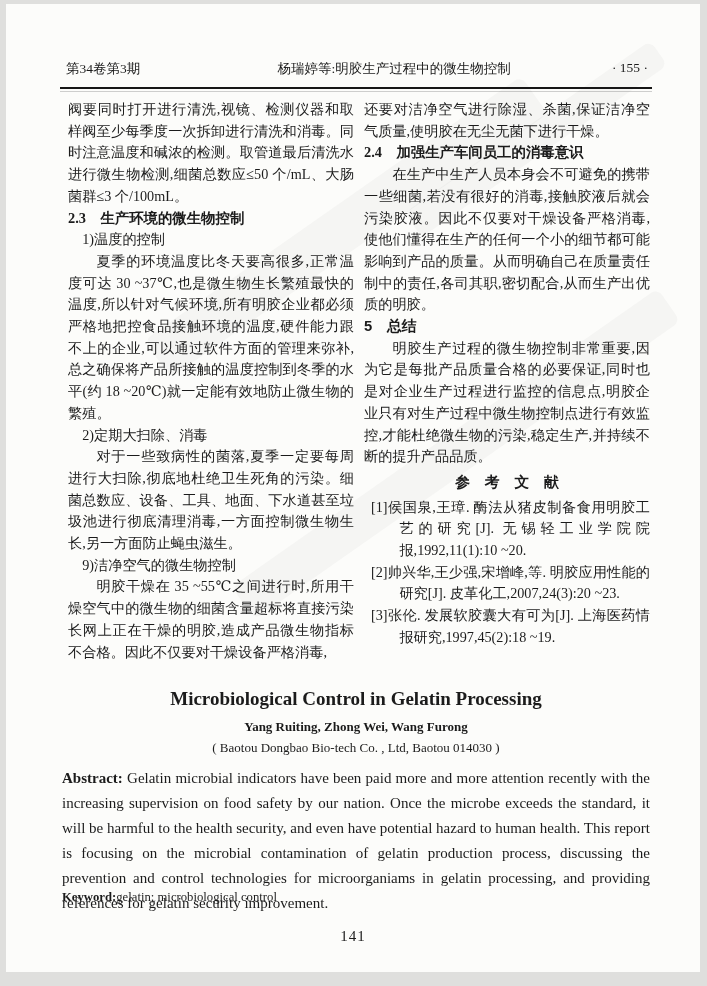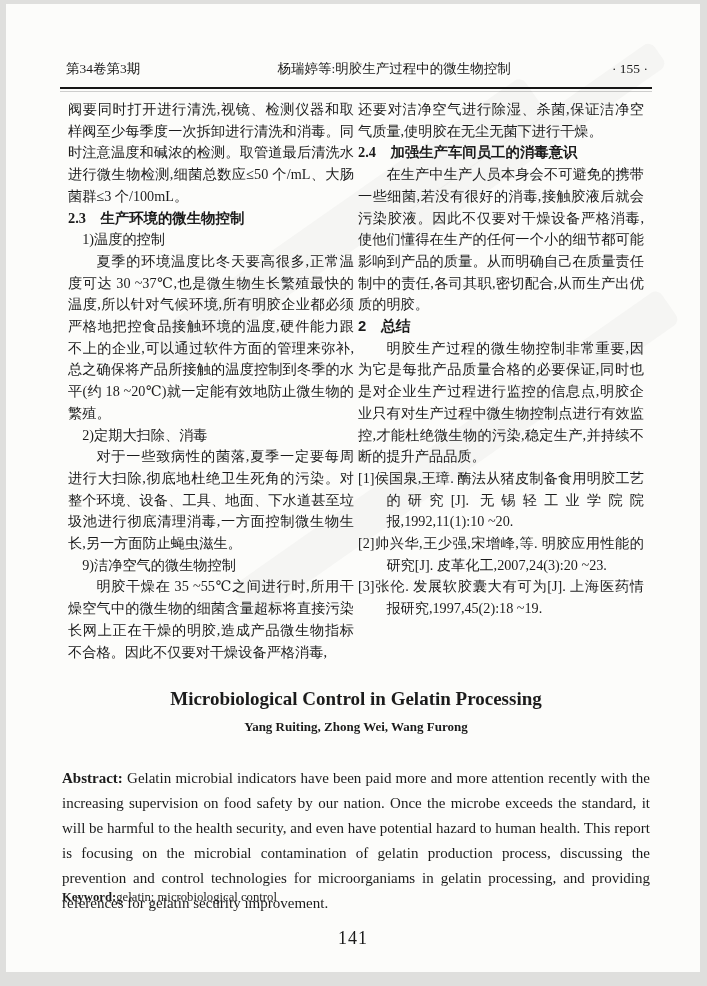--- a/index.html
+++ b/index.html
@@ -21,37 +21,37 @@
     position:absolute; background:rgba(110,110,110,0.05);
     transform:rotate(-35deg); border-radius:8px; pointer-events:none;
   }
   .wm1 { width:460px; height:46px; left:110px; top:200px; }
   .wm2 { width:520px; height:40px; left:190px; top:430px; }
   .wm3 { width:300px; height:30px; left:380px; top:120px; }
 
   
   .jheader {
     position:absolute; top:56px; left:60px; right:52px;
-    display:flex; justify-content:space-between; align-items:center;
+    display:flex; justify-content:space-between; align-items:flex-start;
     font-size:13.5px;
   }
   .jheader .center { flex:1; text-align:center;padding-left:36px; }
   .rule {
     position:absolute; top:83px; left:54px; right:48px;
     height:2px; background:#161616;
   }
   .rule::after {
     content:""; position:absolute; left:0; right:0; top:4px;
     height:1px; background:rgba(0,0,0,0.18);
   }
 
   
   .columns {
     position:absolute; top:95px; left:62px; width:582px;
-    display:flex; gap:4px;
+    display:flex; gap:10px;
   }
   .col { width:286px; }
   .blk {
     font-size:14.2px; line-height:21.7px;
     text-align:justify;
   }
   .blk-cont  { text-indent:0; }
   .blk-para  { text-indent:2em; }
   .blk-sub   { text-indent:1em; }
   .blk-h2 {
@@ -59,21 +59,21 @@
   }
   .blk-h1 {
     font-weight:700; font-size:14.8px;
     font-family:"Liberation Sans","DejaVu Sans",sans-serif;
   }
   .blk-refhead {
     text-align:center; font-weight:700; font-size:14.8px;
     font-family:"Liberation Sans","DejaVu Sans",sans-serif;
     margin:4px 0 3px 0; text-indent:0;
   }
-  .blk-ref { padding-left:2em; text-indent:-2em; }
+  .blk-ref { padding-left:2em; text-indent:-2em;margin-left:7px; }
 
   
   .english {
     position:absolute; top:684px; left:56px; right:50px;
     text-align:center;
   }
   .en-title  { font-size:19px; font-weight:700; }
   .en-authors{ font-size:13px; font-weight:700; margin-top:9px; }
   .en-affil  { font-size:13px; margin-top:5px; }
 
@@ -83,21 +83,21 @@
   }
   .abstract .lbl { font-weight:700; }
   .keyword {
     position:absolute; top:886px; left:56px; right:50px;
     font-size:12.7px;
   }
   .keyword .lbl { font-weight:700;text-align:center; }
 
   .pageno {
     position:absolute; top:924px; left:0; width:100%;
-    text-align:center; font-size:18px; letter-spacing:1px;
+    text-align:center; font-size:15px; letter-spacing:1px;
   }
 </style>
 </head>
 <body>
 
 <div class="page">
 
   <div class="wm wm1"></div>
   <div class="wm wm2"></div>
   <div class="wm wm3"></div>
@@ -109,39 +109,41 @@
   </div>
   <div class="rule"></div>
 
   <div class="columns">
     <div class="col">
         <div class="blk blk-cont">阀要同时打开进行清洗,视镜、检测仪器和取样阀至少每季度一次拆卸进行清洗和消毒。同时注意温度和碱浓的检测。取管道最后清洗水进行微生物检测,细菌总数应≤50 个/mL、大肠菌群≤3 个/100mL。</div>
         <div class="blk blk-h2">2.3　生产环境的微生物控制</div>
         <div class="blk blk-sub">1)温度的控制</div>
         <div class="blk blk-para">夏季的环境温度比冬天要高很多,正常温度可达 30 ~37℃,也是微生物生长繁殖最快的温度,所以针对气候环境,所有明胶企业都必须严格地把控食品接触环境的温度,硬件能力跟不上的企业,可以通过软件方面的管理来弥补,总之确保将产品所接触的温度控制到冬季的水平(约 18 ~20℃)就一定能有效地防止微生物的繁殖。</div>
         <div class="blk blk-sub">2)定期大扫除、消毒</div>
-        <div class="blk blk-para">对于一些致病性的菌落,夏季一定要每周进行大扫除,彻底地杜绝卫生死角的污染。对整个环境、设备、工具、地面、下水道甚至垃圾池进行彻底清理消毒,一方面控制微生物生长,另一方面防止蝇虫滋生。</div>
+        <div class="blk blk-para">对于一些致病性的菌落,夏季一定要每周进行大扫除,彻底地杜绝卫生死角的污染。细菌总数应、设备、工具、地面、下水道甚至垃圾池进行彻底清理消毒,一方面控制微生物生长,另一方面防止蝇虫滋生。</div>
         <div class="blk blk-sub">9)洁净空气的微生物控制</div>
         <div class="blk blk-para">明胶干燥在 35 ~55℃之间进行时,所用干燥空气中的微生物的细菌含量超标将直接污染长网上正在干燥的明胶,造成产品微生物指标不合格。因此不仅要对干燥设备严格消毒,</div>
       </div>
     <div class="col">
         <div class="blk blk-cont">还要对洁净空气进行除湿、杀菌,保证洁净空气质量,使明胶在无尘无菌下进行干燥。</div>
         <div class="blk blk-h2">2.4　加强生产车间员工的消毒意识</div>
         <div class="blk blk-para">在生产中生产人员本身会不可避免的携带一些细菌,若没有很好的消毒,接触胶液后就会污染胶液。因此不仅要对干燥设备严格消毒,使他们懂得在生产的任何一个小的细节都可能影响到产品的质量。从而明确自己在质量责任制中的责任,各司其职,密切配合,从而生产出优质的明胶。</div>
-        <div class="blk blk-h1">2　总结</div>
+        <div class="blk blk-h1">5　总结</div>
         <div class="blk blk-para">明胶生产过程的微生物控制非常重要,因为它是每批产品质量合格的必要保证,同时也是对企业生产过程进行监控的信息点,明胶企业只有对生产过程中微生物控制点进行有效监控,才能杜绝微生物的污染,稳定生产,并持续不断的提升产品品质。</div>
+        <div class="blk blk-refhead">参　考　文　献</div>
         <div class="blk blk-ref">[1]侯国泉,王璋. 酶法从猪皮制备食用明胶工艺的研究[J]. 无锡轻工业学院院报,1992,11(1):10 ~20.</div>
         <div class="blk blk-ref">[2]帅兴华,王少强,宋增峰,等. 明胶应用性能的研究[J]. 皮革化工,2007,24(3):20 ~23.</div>
         <div class="blk blk-ref">[3]张伦. 发展软胶囊大有可为[J]. 上海医药情报研究,1997,45(2):18 ~19.</div>
       </div>
   </div>
 
   <div class="english">
     <div class="en-title">Microbiological Control in Gelatin Processing</div>
     <div class="en-authors">Yang Ruiting, Zhong Wei, Wang Furong</div>
+    <div class="en-affil">( Baotou Dongbao Bio-tech Co. , Ltd, Baotou 014030 )</div>
   </div>
 
   <div class="abstract">
     <span class="lbl">Abstract:</span><span> Gelatin microbial indicators have been paid more and more attention recently with the increasing supervision on food safety by our nation. Once the microbe exceeds the standard, it will be harmful to the health security, and even have potential hazard to human health. This report is focusing on the microbial contamination of gelatin production process, discussing the prevention and control technologies for microorganiams in gelatin processing, and providing references for gelatin security improvement.</span>
   </div>
 
   <div class="keyword">
     <span class="lbl">Keyword:</span><span>gelatin; microbiological control</span>
   </div>
 

